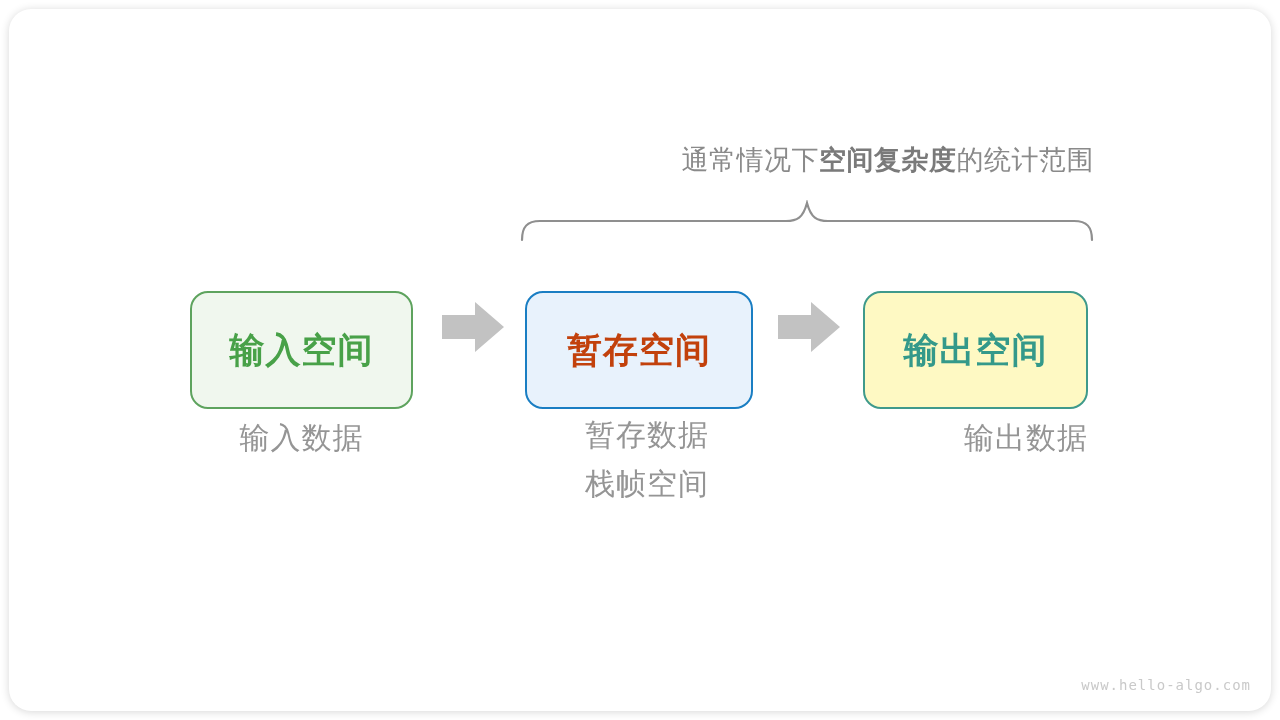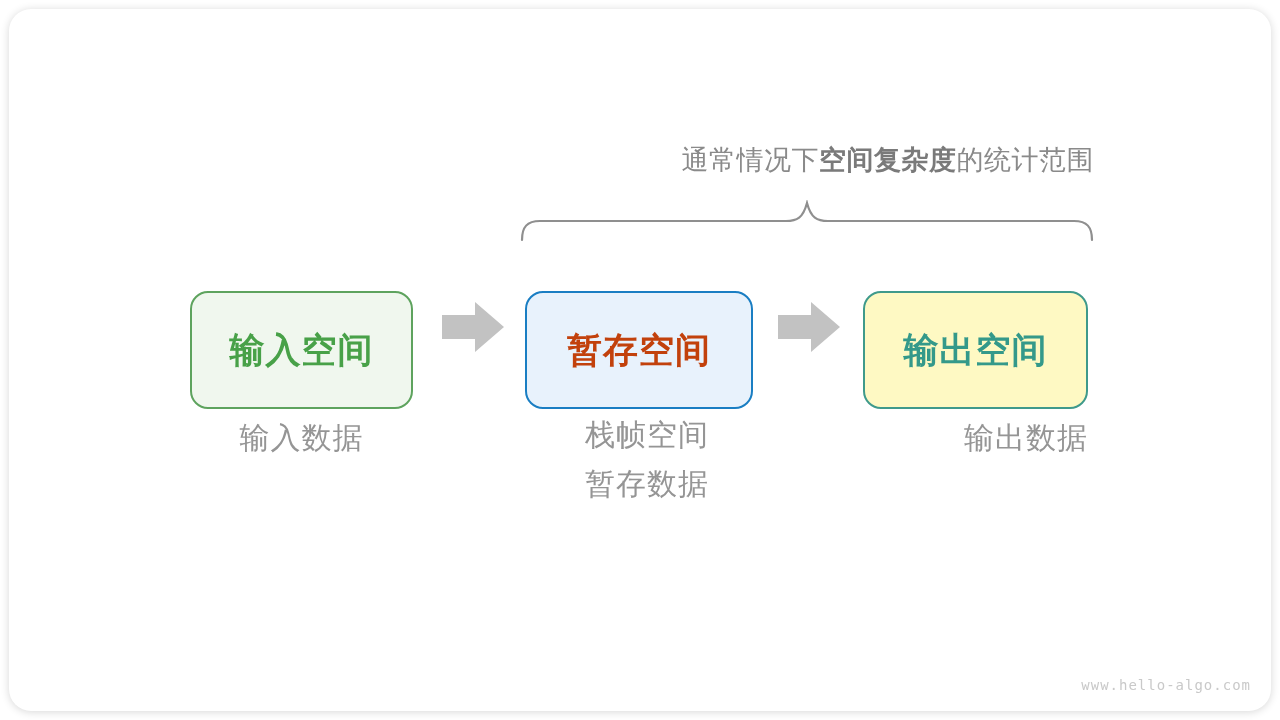--- a/index.html
+++ b/index.html
@@ -119,21 +119,21 @@
     <polygon points="0,13 33,13 33,0 62,25 33,50 33,37 0,37" fill="#c2c2c2"></polygon>
   </svg>
 
   <div class="box box-output">
     <span>输出空间</span>
   </div>
 
   <div class="annotation annotation-input">输入数据</div>
 
   <div class="annotation annotation-temp">
+    <div>暂存数据</div>
     <div>栈帧空间</div>
-    <div>暂存数据</div>
   </div>
 
   <div class="annotation annotation-output">输出数据</div>
 
   <div class="watermark">www.hello-algo.com</div>
 
 </div>
 
 </body></html>

